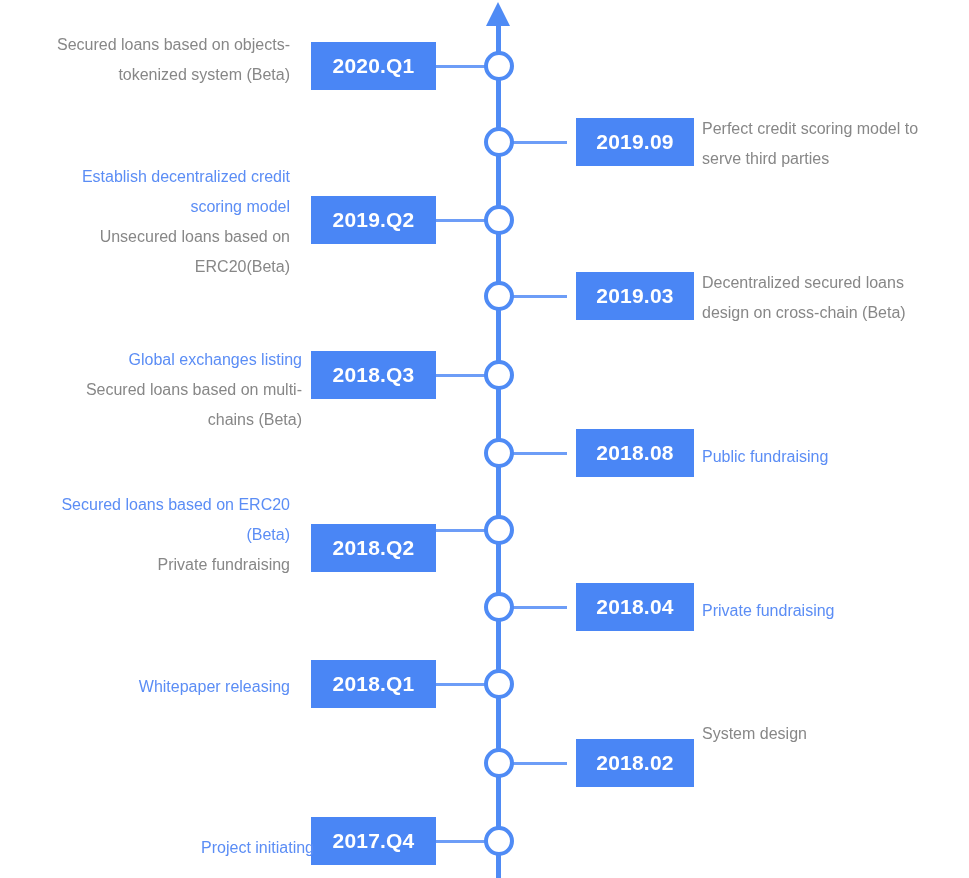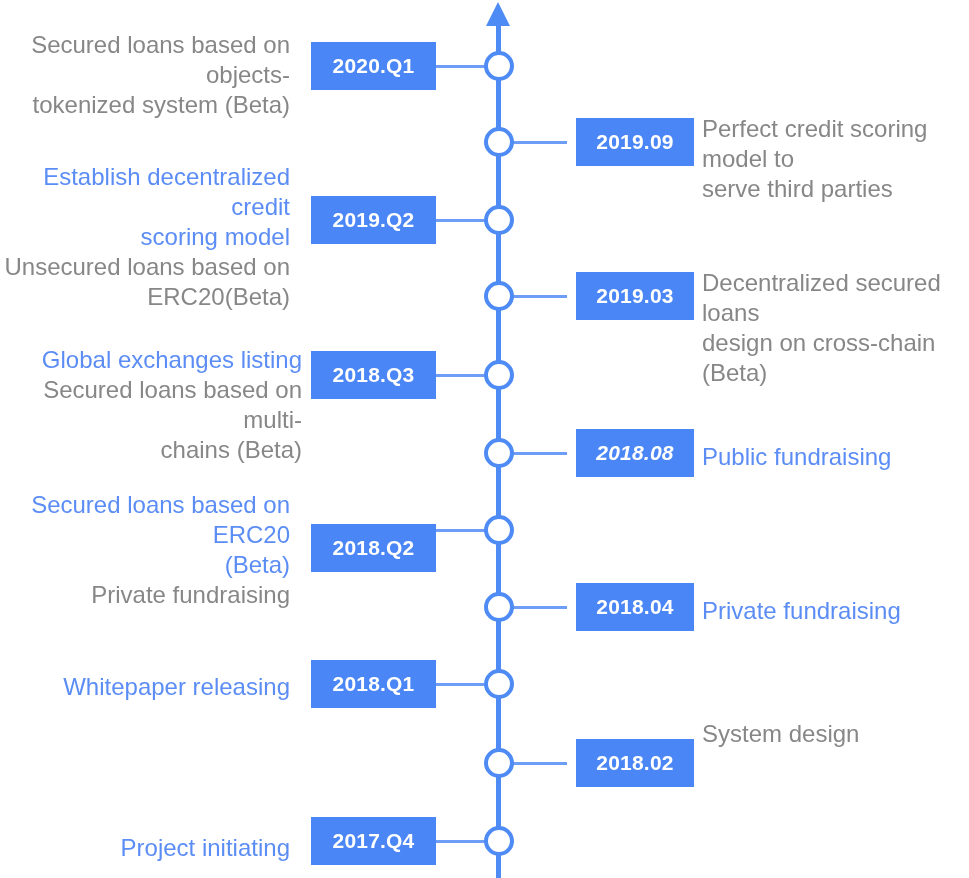--- a/index.html
+++ b/index.html
@@ -73,21 +73,21 @@
     justify-content: center;
     letter-spacing: 0.2px;
     margin-left: 8px;
   }
   .chip.left  { left: 303px; width: 125px; }
   .chip.right { left: 568px; width: 118px; }
 
   
   .label {
     position: absolute;
-    font-size: 24px;
+    font-size: 16px;
     line-height: 30px;
   }
   .label.left {
     left: 0px;
     width: 290px;
     text-align: right;
   }
   .label.right {
     left: 702px;
     width: 267px;
@@ -140,21 +140,21 @@
       <div class="connector left" style="top: 374px;"></div>
       <div class="node" style="top: 360px;"></div>
       <div class="chip left" style="top: 351px;">2018.Q3</div>
       <div class="label left" style="top: 345px; padding-left: 12px;">
         <span class="ln blue">Global exchanges listing</span>
         <span class="ln gray">Secured loans based on multi-</span>
         <span class="ln gray">chains (Beta)</span>
       </div>
       <div class="connector right" style="top: 452px;"></div>
       <div class="node" style="top: 438px;"></div>
-      <div class="chip right" style="top: 429px; font-style: italic;">2018.08</div>
+      <div class="chip right" style="top: 429px;">2018.08</div>
       <div class="label right" style="top: 442px;">
         <span class="ln blue">Public fundraising</span>
       </div>
       <div class="connector left" style="top: 529px;"></div>
       <div class="node" style="top: 515px;"></div>
       <div class="chip left" style="top: 524px;">2018.Q2</div>
       <div class="label left" style="top: 490px;">
         <span class="ln blue">Secured loans based on ERC20</span>
         <span class="ln blue">(Beta)</span>
         <span class="ln gray">Private fundraising</span>
@@ -173,17 +173,17 @@
       </div>
       <div class="connector right" style="top: 762px;"></div>
       <div class="node" style="top: 748px;"></div>
       <div class="chip right" style="top: 739px;">2018.02</div>
       <div class="label right" style="top: 719px;">
         <span class="ln gray">System design</span>
       </div>
       <div class="connector left" style="top: 840px;"></div>
       <div class="node" style="top: 826px;"></div>
       <div class="chip left" style="top: 817px;">2017.Q4</div>
-      <div class="label left" style="top: 833px;">
+      <div class="label left" style="top: 833px; margin-left: 24px;">
         <span class="ln blue">Project initiating</span>
       </div>
     </div>
 </div>
 
 </body></html>

